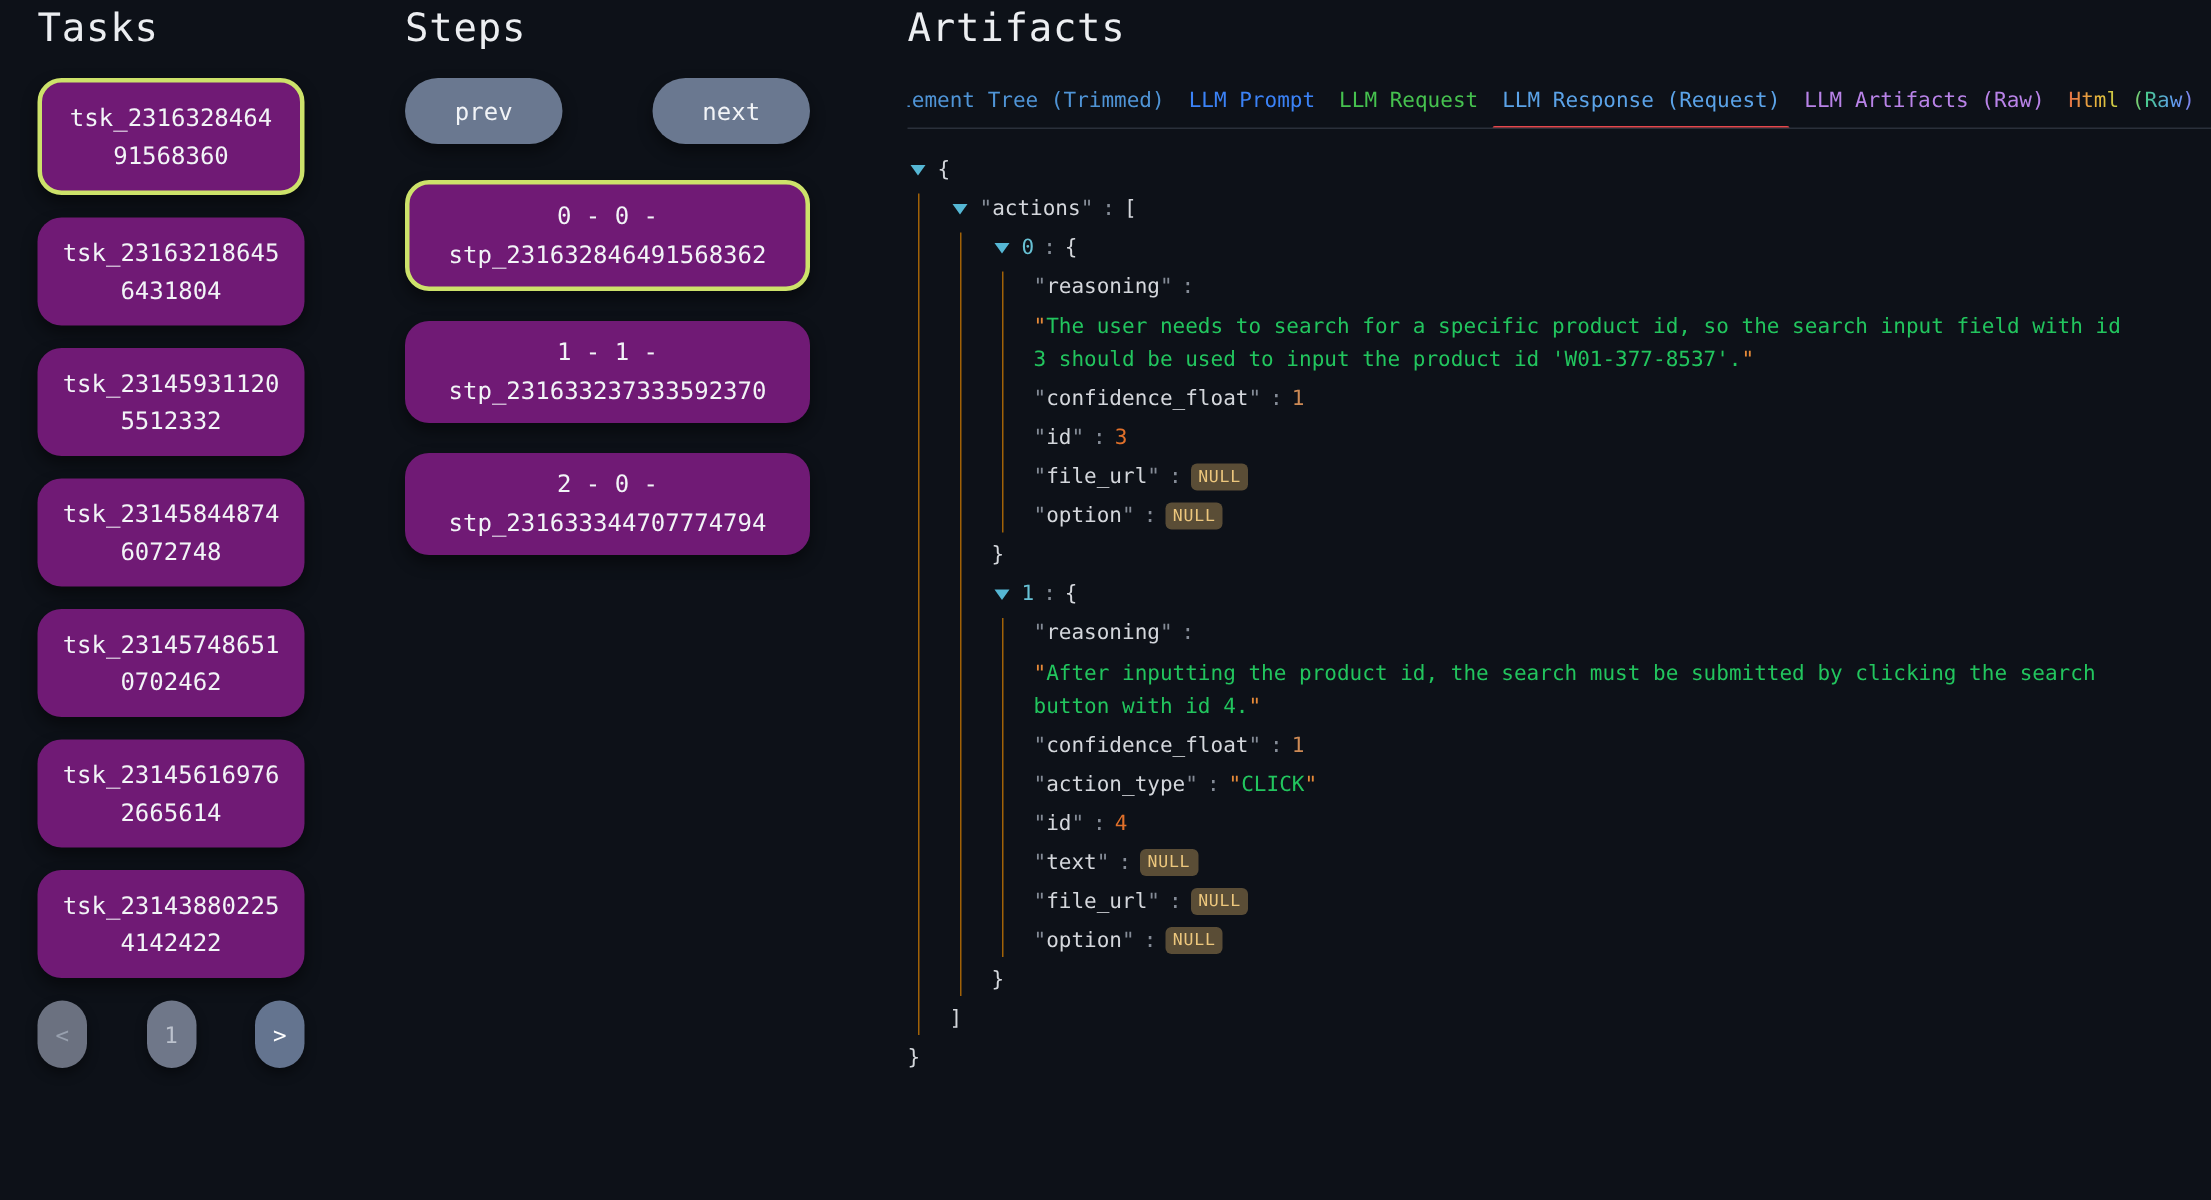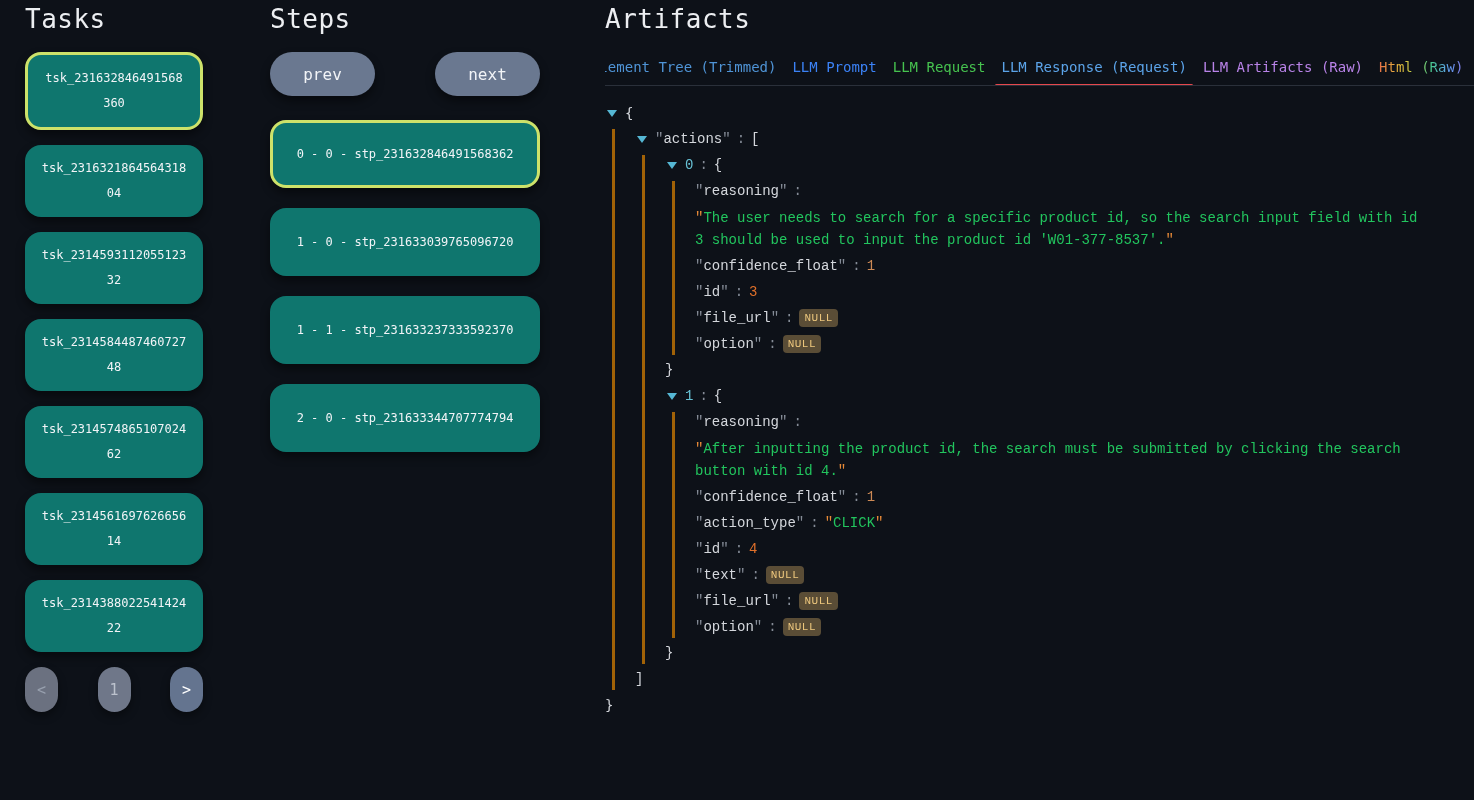--- a/index.html
+++ b/index.html
@@ -9,22 +9,22 @@
     font-family:"DejaVu Sans Mono", monospace;
     color:#e8eaed;
   }
   .app { display:flex; padding:4px 0 0 25px; }
 
   h1.col-title { font-size:26px; font-weight:500; color:#eceef1; letter-spacing:0.5px; margin-bottom:18px; }
 
   
   .tasks-col { width:178px; flex:0 0 auto; margin-right:67px; }
   .pill-btn {
-    background:#0f766e; color:#f2f4f7; border:none; border-radius:16px;
-    width:100%; padding:11px 15px; font-family:inherit; font-size:12px; line-height:25px;
+    background:#701a75; color:#f2f4f7; border:none; border-radius:16px;
+    width:100%; padding:11px 15px; font-family:inherit; font-size:16px; line-height:25px;
     word-break:break-all; text-align:center; cursor:pointer;
     box-shadow:0 5px 10px rgba(0,0,0,.45); display:block;
   }
   .task-list .pill-btn { margin-bottom:15px; min-height:72px; }
   .pill-btn.selected { border:3px solid #cde26a; }
   .pagination { display:flex; align-items:center; justify-content:space-between; margin-top:10px; width:178px; }
   .page-pill {
     width:33px; height:45px; border:none; border-radius:22px; font-family:inherit;
     font-size:15px; cursor:pointer; box-shadow:0 4px 8px rgba(0,0,0,.4);
   }
@@ -68,21 +68,21 @@
   }
   .tab.active::after {
     content:""; position:absolute; left:2px; right:2px; bottom:-2px; height:3px;
     background:#e5484d; border-radius:2px;
   }
 
   
   .json-viewer { margin-top:17px; font-size:14px; color:#d4d7dc; }
   .jrow { position:relative; line-height:21px; margin-bottom:5px; }
   .jrow.has-arrow { padding-left:20px; }
-  .jchildren { margin-left:7px; border-left:3px solid #a16207; padding-left:20px;font-family:Liberation Mono, monospace; }
+  .jchildren { margin-left:7px; border-left:1px solid #a16207; padding-left:20px; }
   .arrow {
     position:absolute; left:2px; top:7px; width:0; height:0; cursor:pointer;
     border-left:5px solid transparent; border-right:5px solid transparent;
     border-top:7px solid #55b7d4;
   }
   .jchildren .jrow.has-arrow .arrow { left:2px; }
   .jkey { color:#d4d7dc; }
   .jkey::before, .jkey::after { content:'"'; color:#858c97; }
   .jcolon { color:#858c97; margin:0 6px; }
   .jbrace { color:#d4d7dc; }
@@ -122,21 +122,20 @@
   </aside>
 
   <aside class="steps-col">
     <h1 class="col-title">Steps</h1>
     <div class="step-nav">
       <button class="nav-btn">prev</button>
       <button class="nav-btn">next</button>
     </div>
     <div class="step-list">
       <button class="pill-btn selected">0 - 0 - stp_231632846491568362</button>
-      <button class="pill-btn">1 - 0 - stp_231633039765096720</button>
       <button class="pill-btn">1 - 1 - stp_231633237333592370</button>
       <button class="pill-btn">2 - 0 - stp_231633344707774794</button>
     </div>
   </aside>
 
   <main class="artifacts">
     <h1 class="col-title">Artifacts</h1>
 
     <div class="tabbar">
       <button class="tab tab-blue clip-first">Element Tree (Trimmed)</button>

